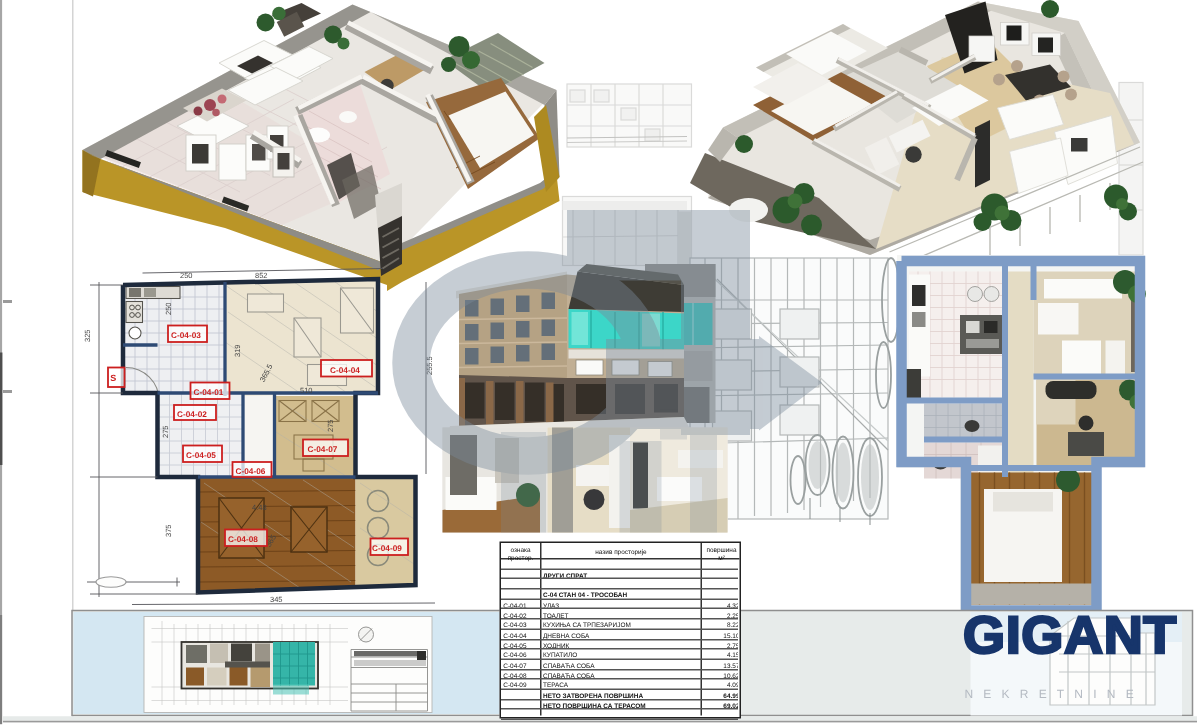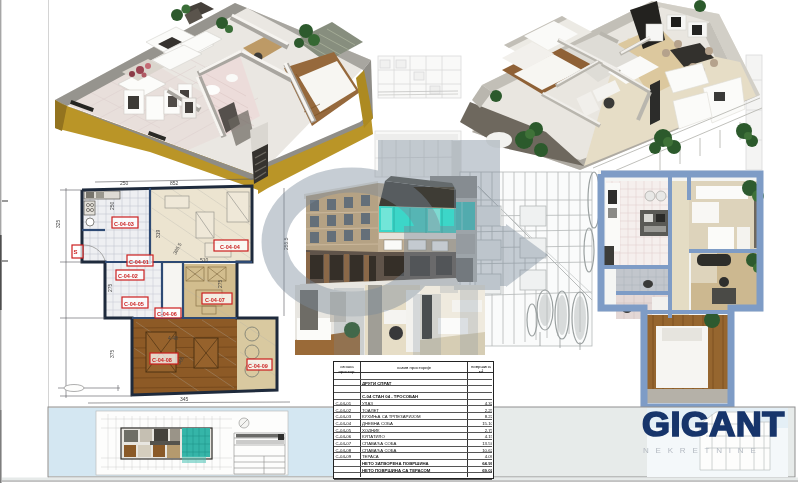--- a/index.html
+++ b/index.html
@@ -938,15 +938,15 @@
       </div>
   <div class="row" style="top:111.5px;">
         <span class="c1"></span>
         <span class="c2"></span>
         <span class="c3"></span>
       </div>
 </div>
 
 <div class="abs" style="left:642px;top:406px;width:150px;height:60px;">
   <div id="glogo" style="font-family:'Liberation Sans',sans-serif;font-weight:bold;font-size:35px;line-height:35px;color:#17356b;-webkit-text-stroke:1.7px #17356b;letter-spacing:0.4px;transform:scale(1.03,1.0);transform-origin:left top;">GIGANT</div>
-  <div style="font-family:'Liberation Sans',sans-serif;font-size:8px;color:#b4bac2;letter-spacing:6.8px;margin-top:5px;margin-left:1px;">NEKRETNINE</div>
+  <div style="font-family:'Liberation Sans',sans-serif;font-size:8px;color:#b4bac2;letter-spacing:6.8px;margin-top:17px;margin-left:1px;">NEKRETNINE</div>
 </div>
 </div>
 
 </body></html>

